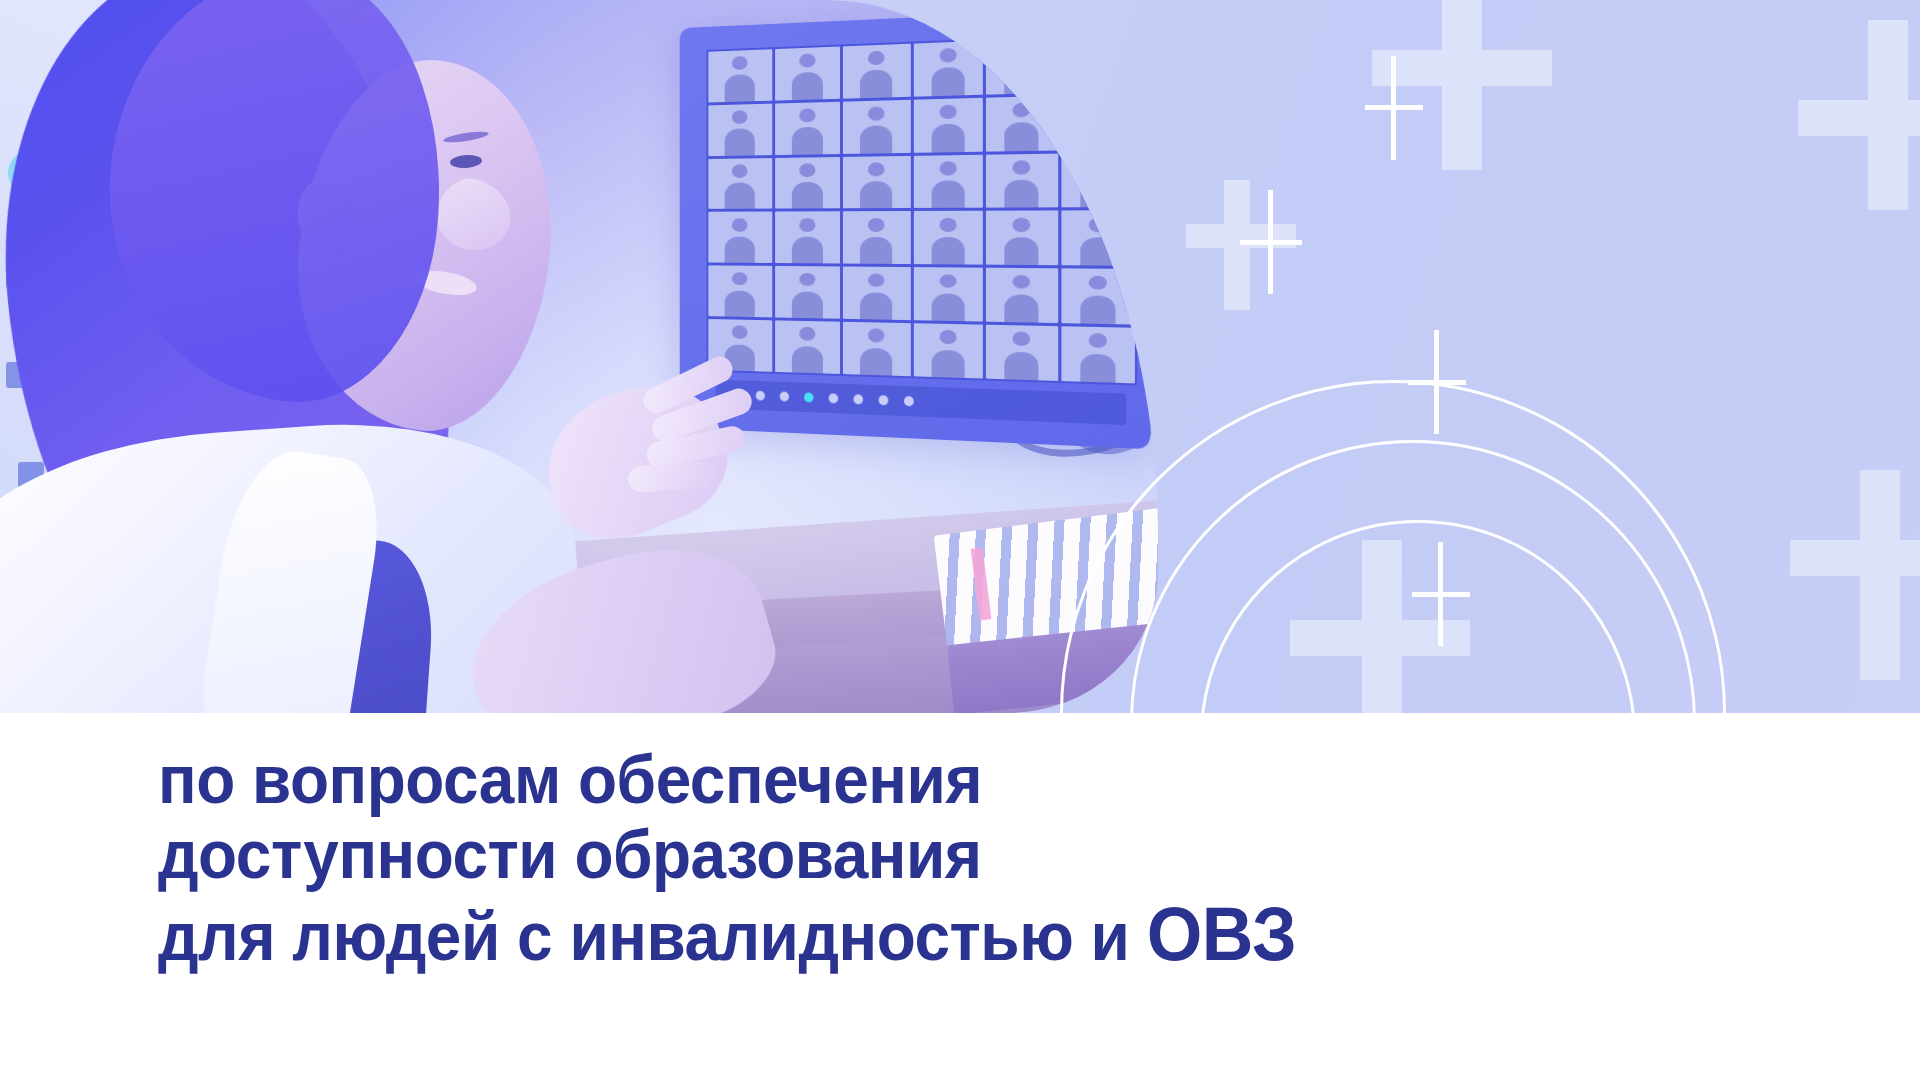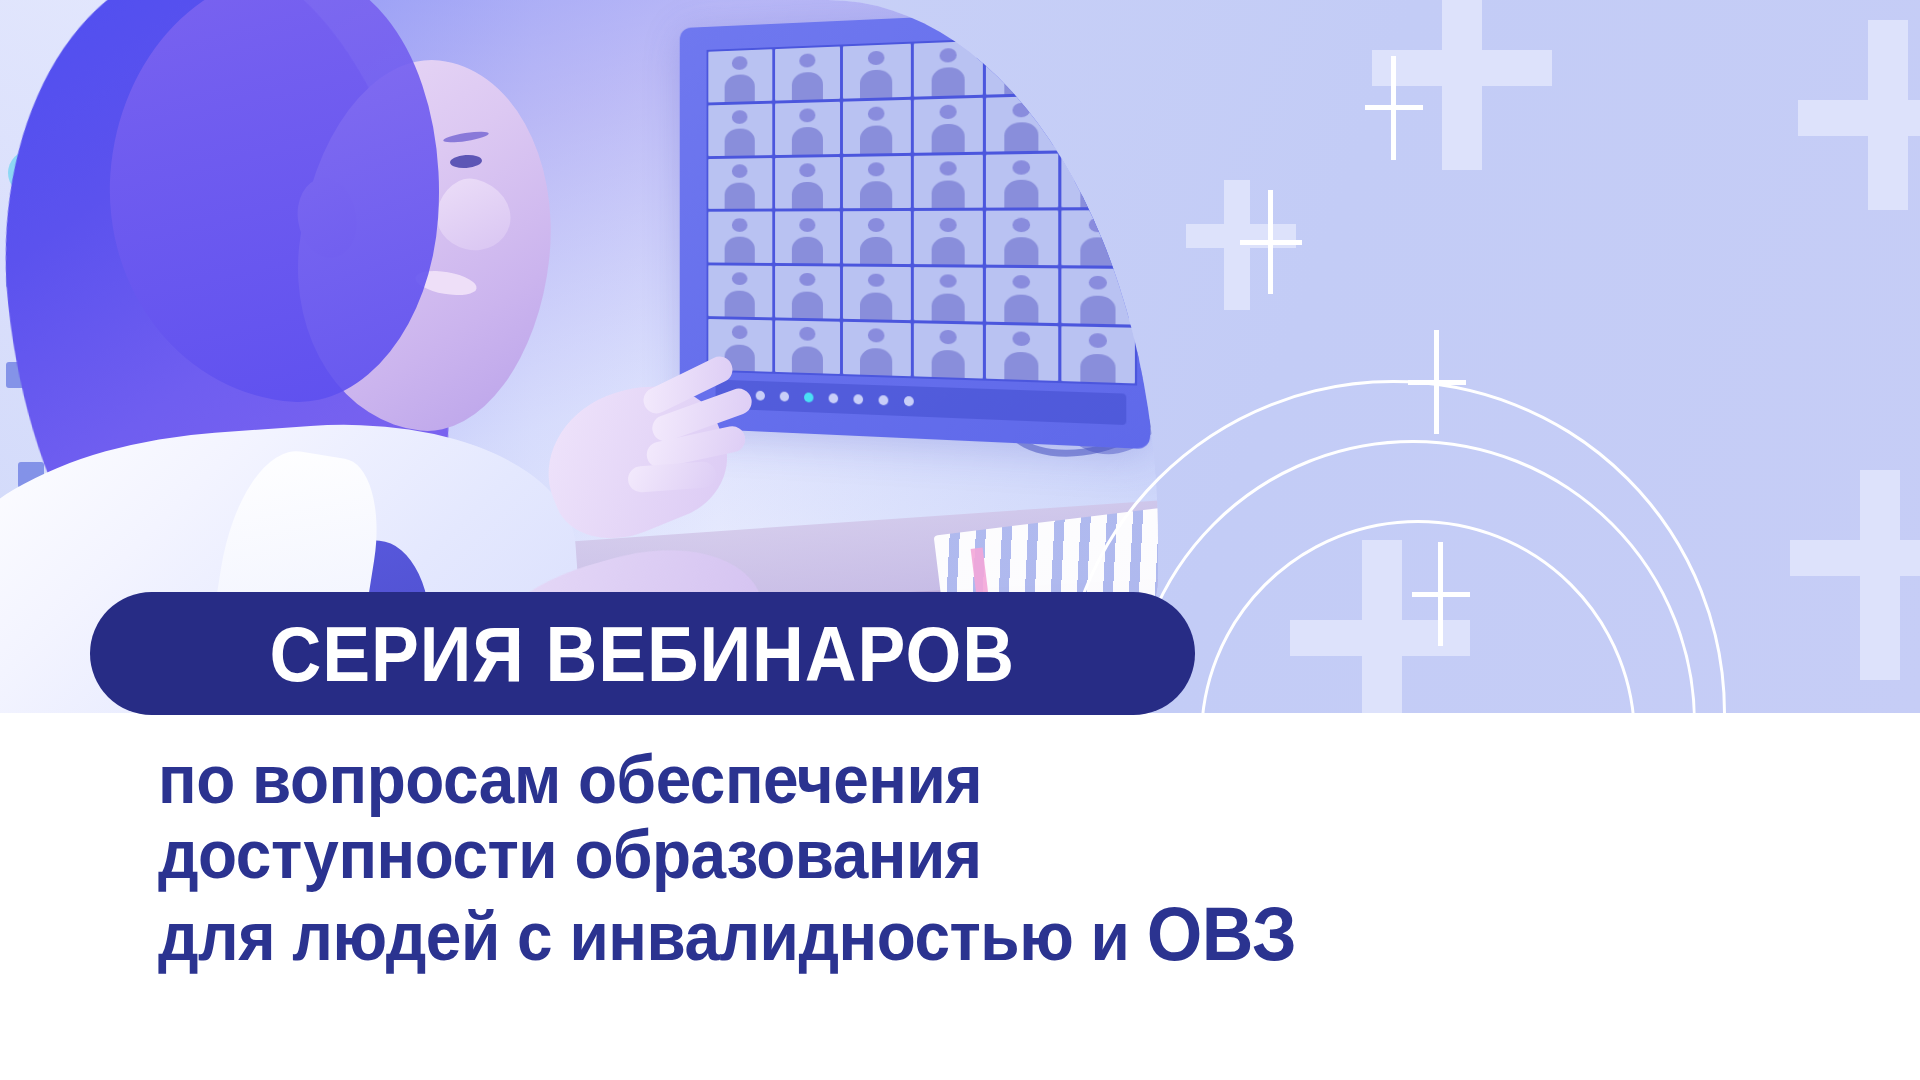--- a/index.html
+++ b/index.html
@@ -418,23 +418,20 @@
       
 
       
       
 
     </div>
   </div>
 
   <div class="bottom-white"></div>
 
-  <div class="badge">
-    <span class="badge-text">СЕРИЯ ВЕБИНАРОВ</span>
-  </div>
 
   <div class="headline">
     <div class="hl-line">по вопросам обеспечения</div>
     <div class="hl-line">доступности образования</div>
     <div class="hl-line"><span>для людей с инвалидностью и </span><span class="hl-big">ОВЗ</span></div>
   </div>
 
 </div>
 
 </body></html>

